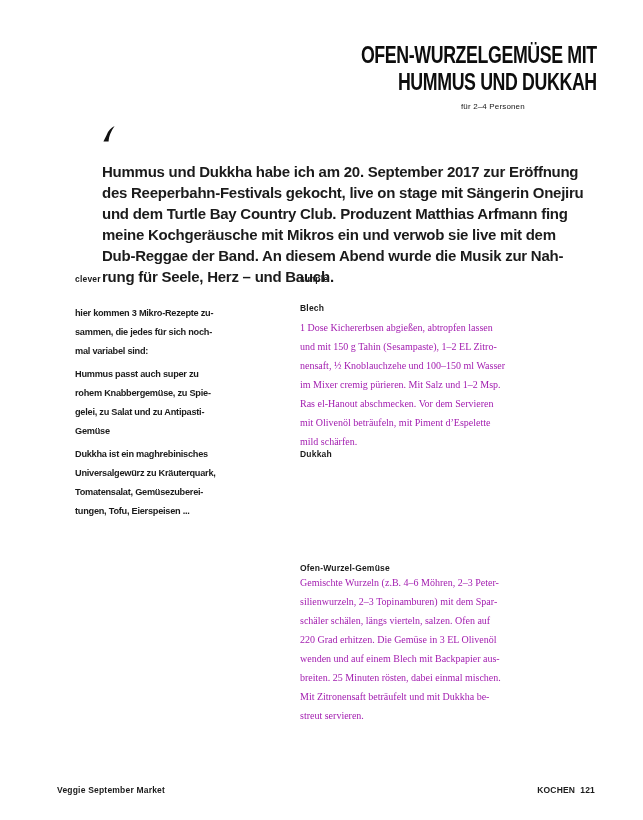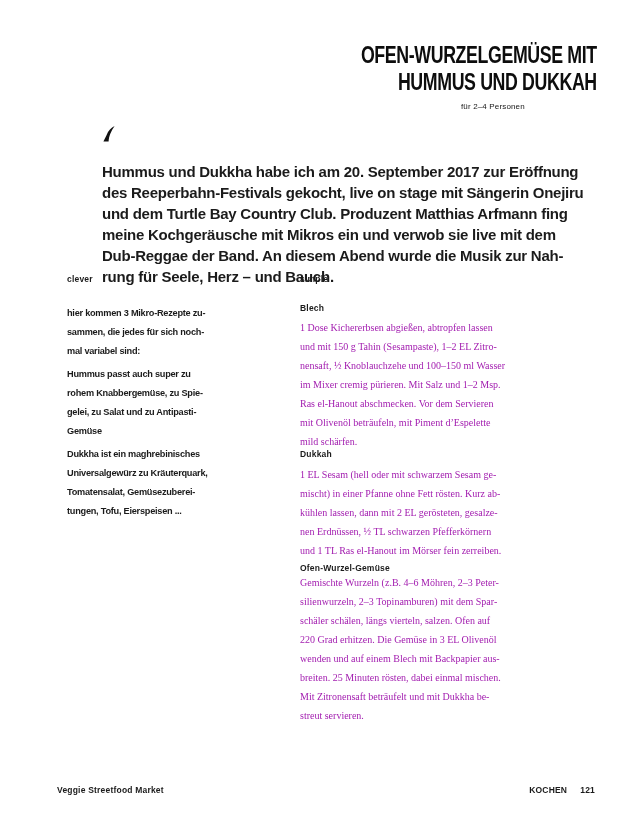--- a/index.html
+++ b/index.html
@@ -62,21 +62,21 @@
   .label {
     font-size: 8.5px;
     font-weight: 700;
     letter-spacing: 0.2px;
     color: #1b1b1b;
     line-height: 10px;
   }
   
   .col-left {
     position: absolute;
-    left: 67px;
+    left: 75px;
     top: 274px;
     width: 190px;
   }
   .col-left .label { margin-bottom: 20px; }
   .col-left p {
     font-size: 9.2px;
     font-weight: 700;
     line-height: 19px;
     letter-spacing: -0.25px;
     white-space: pre-line;
@@ -105,21 +105,21 @@
   .footer-left {
     position: absolute;
     left: 57px;
     top: 785px;
   }
   .footer-right {
     position: absolute;
     right: 48px;
     top: 785px;
     display: flex;
-    gap: 13px;
+    gap: 5px;
   }
 </style>
 </head>
 <body>
 
 <div class="page">
 
   <h1 class="title">
     <span>OFEN-WURZELGEMÜSE MIT</span>
     <span>HUMMUS UND DUKKAH</span>
@@ -158,35 +158,30 @@
   <div class="abs label sec-title-1">Blech</div>
   <div class="abs recipe-body sec-body-1">1 Dose Kichererbsen abgießen, abtropfen lassen
 und mit 150 g Tahin (Sesampaste), 1–2 EL Zitro-
 nensaft, ½ Knoblauchzehe und 100–150 ml Wasser
 im Mixer cremig pürieren. Mit Salz und 1–2 Msp.
 Ras el-Hanout abschmecken. Vor dem Servieren
 mit Olivenöl beträufeln, mit Piment d’Espelette
 mild schärfen.</div>
 
   <div class="abs label sec-title-2">Dukkah</div>
-  <div class="abs recipe-body sec-body-2">1 EL Sesam (hell oder mit schwarzem Sesam ge-
-mischt) in einer Pfanne ohne Fett rösten. Kurz ab-
-kühlen lassen, dann mit 2 EL gerösteten, gesalze-
-nen Erdnüssen, ½ TL schwarzen Pfefferkörnern
-und 1 TL Ras el-Hanout im Mörser fein zerreiben.</div>
 
   <div class="abs label sec-title-3">Ofen-Wurzel-Gemüse</div>
   <div class="abs recipe-body sec-body-3">Gemischte Wurzeln (z.B. 4–6 Möhren, 2–3 Peter-
 silienwurzeln, 2–3 Topinamburen) mit dem Spar-
 schäler schälen, längs vierteln, salzen. Ofen auf
 220 Grad erhitzen. Die Gemüse in 3 EL Olivenöl
 wenden und auf einem Blech mit Backpapier aus-
 breiten. 25 Minuten rösten, dabei einmal mischen.
 Mit Zitronensaft beträufelt und mit Dukkha be-
 streut servieren.</div>
 
-  <div class="footer-left label">Veggie Streetfood Market</div>
+  <div class="footer-left label">Veggie September Market</div>
   <div class="footer-right">
     <span class="label">KOCHEN</span>
     <span class="label">121</span>
   </div>
 
 </div>
 
 </body></html>

